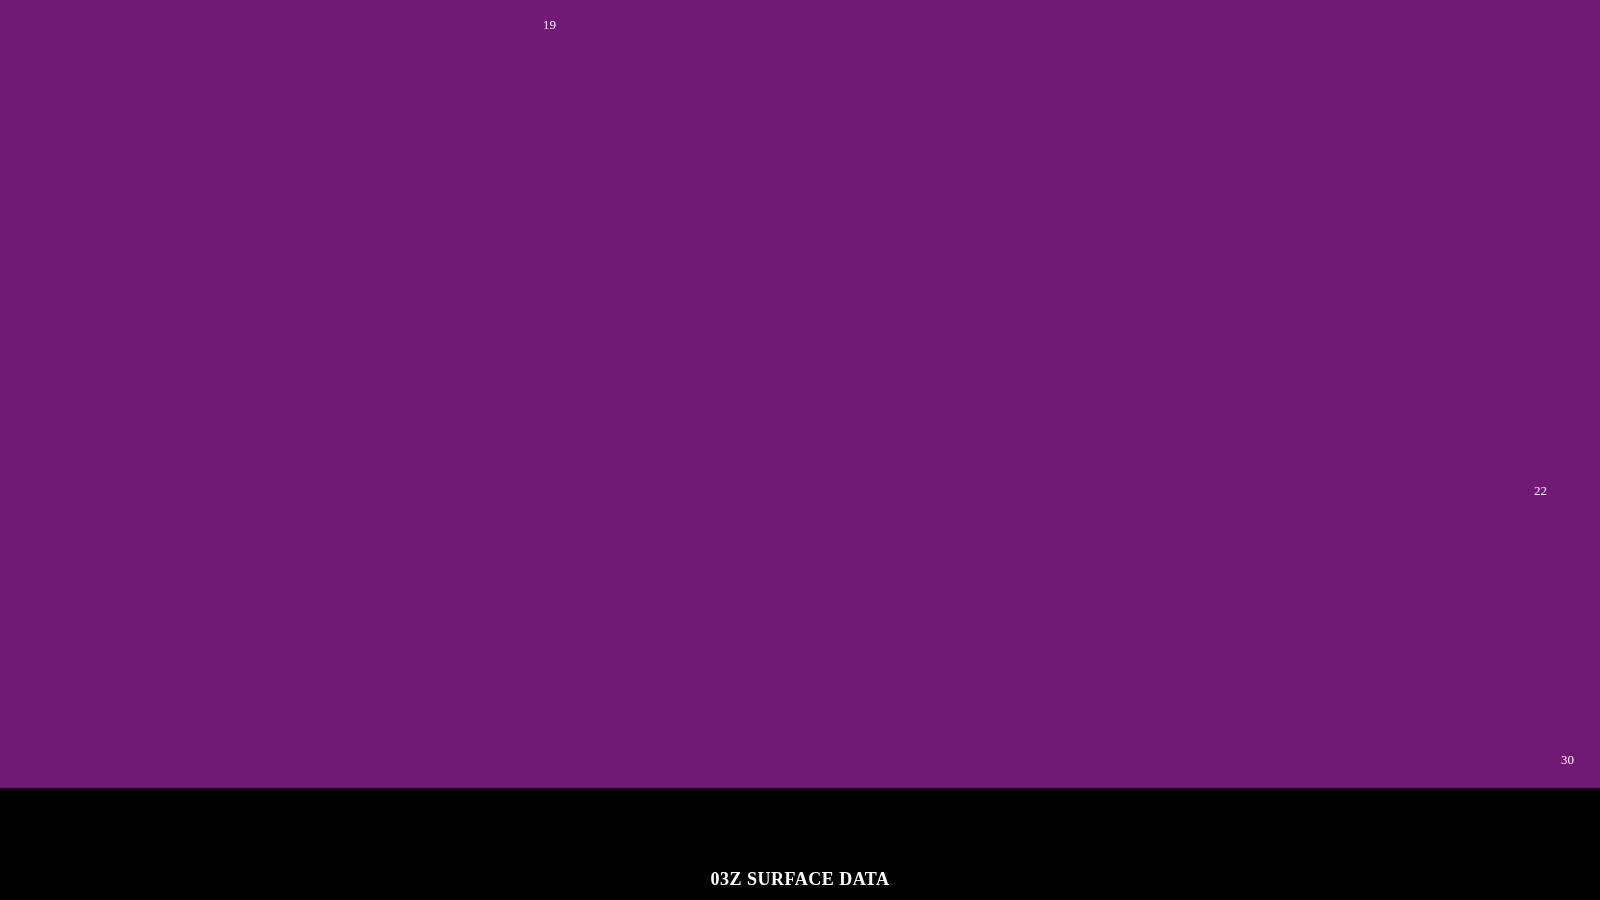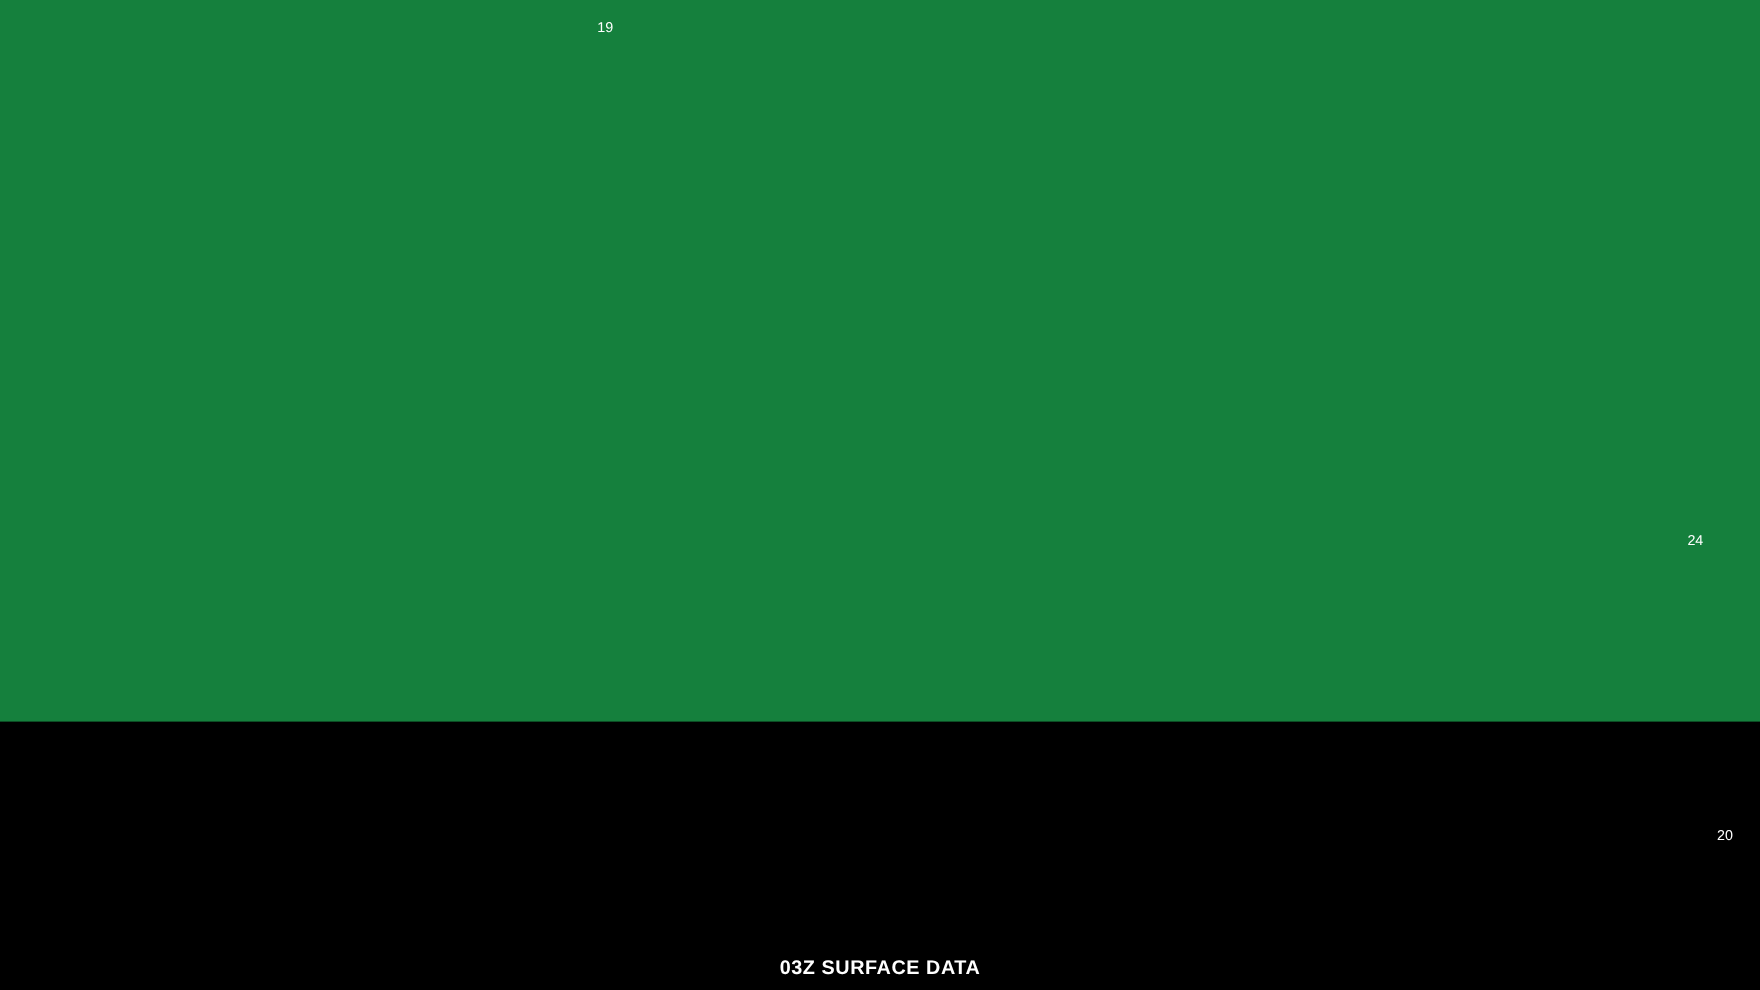--- a/index.html
+++ b/index.html
@@ -6,23 +6,23 @@
     margin: 0;
     padding: 0;
     width: 1600px;
     height: 900px;
     background: #000000;
     overflow: hidden;
   }
   .map-canvas {
     position: relative;
     width: 1600px;
-    height: 656px;
-    background: #15803d;
-    font-family: Liberation Sans, sans-serif;
+    height: 788px;
+    background: #701a75;
+    font-family: Liberation Serif, serif;
   }
   .contour-label {
     position: absolute;
     color: #ffffff;
     font-size: 13px;
     line-height: 13px;
     white-space: pre;
     font-weight: normal;
   }
   .label-19 { left: 543px;  top: 18px;  }
@@ -41,19 +41,19 @@
     white-space: pre;
   }
 </style>
 </head>
 <body>
 
 <div class="map-canvas">
 
   <span class="contour-label label-19">19</span>
 
-  <span class="contour-label label-22">24</span>
+  <span class="contour-label label-22">22</span>
 
-  <span class="contour-label label-20">20</span>
+  <span class="contour-label label-20">30</span>
 
   <div class="map-title">03Z SURFACE DATA</div>
 
 </div>
 
 </body></html>

